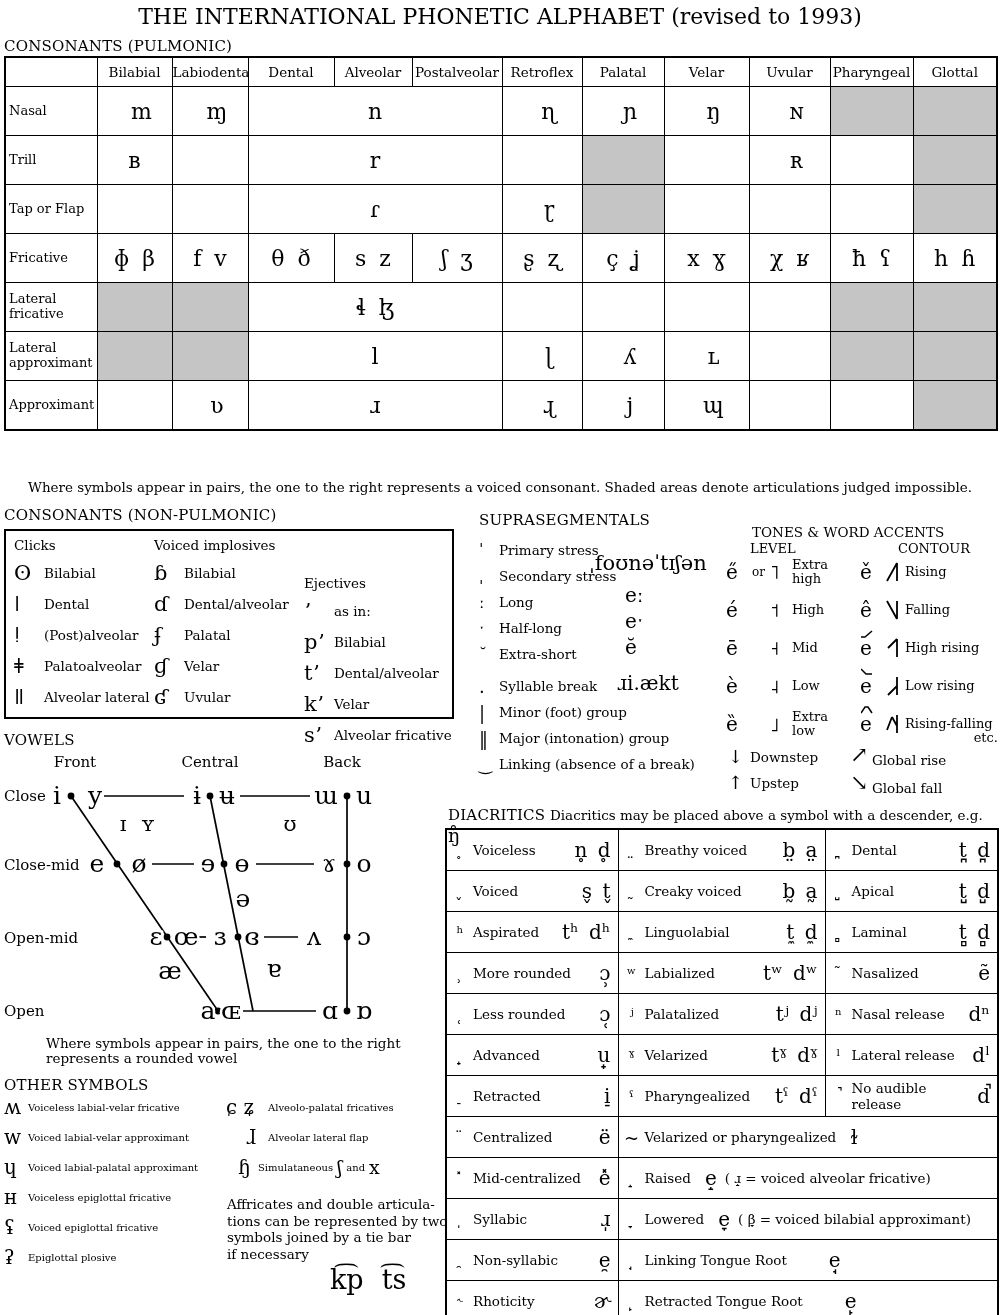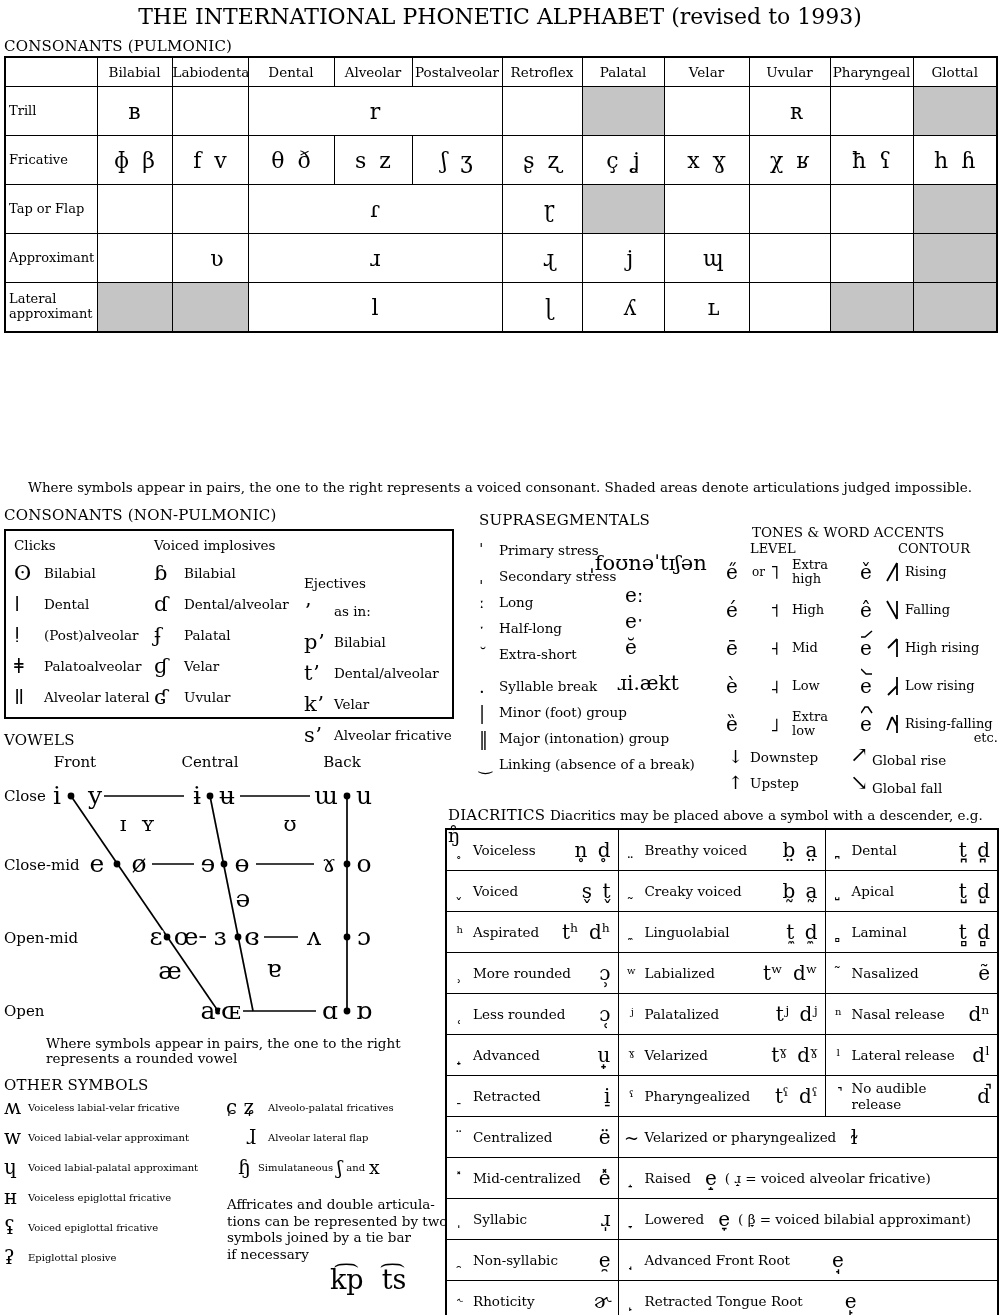--- a/index.html
+++ b/index.html
@@ -125,79 +125,103 @@
     <th>Alveolar</th>
     <th>Postalveolar</th>
     <th>Retroflex</th>
     <th>Palatal</th>
     <th>Velar</th>
     <th>Uvular</th>
     <th>Pharyngeal</th>
     <th>Glottal</th>
   </tr>
   <tr>
+    <td class="lbl">Nasal</td>
+    <td class="v">m</td>
+    <td class="v">ɱ</td>
+    <td colspan="3">n</td>
+    <td class="v">ɳ</td>
+    <td class="v">ɲ</td>
+    <td class="v">ŋ</td>
+    <td class="v">ɴ</td>
+    <td class="sh"></td>
+    <td class="sh"></td>
+  </tr>
+  <tr>
     <td class="lbl">Trill</td>
     <td>ʙ</td>
     <td></td>
     <td colspan="3">r</td>
     <td></td>
     <td class="sh"></td>
     <td></td>
     <td class="v">ʀ</td>
+    <td></td>
+    <td class="sh"></td>
+  </tr>
+  <tr>
+    <td class="lbl">Tap or Flap</td>
+    <td></td>
+    <td></td>
+    <td colspan="3">ɾ</td>
+    <td class="v">ɽ</td>
+    <td class="sh"></td>
+    <td></td>
+    <td></td>
     <td></td>
     <td class="sh"></td>
   </tr>
   <tr>
     <td class="lbl">Fricative</td>
     <td>ɸ β</td>
     <td>f v</td>
     <td>θ ð</td>
     <td>s z</td>
     <td>ʃ ʒ</td>
     <td>ʂ ʐ</td>
     <td>ç ʝ</td>
     <td>x ɣ</td>
     <td>χ ʁ</td>
     <td>ħ ʕ</td>
     <td>h ɦ</td>
   </tr>
   <tr>
-    <td class="lbl">Tap or Flap</td>
-    <td></td>
-    <td></td>
-    <td colspan="3">ɾ</td>
-    <td class="v">ɽ</td>
-    <td class="sh"></td>
-    <td></td>
-    <td></td>
-    <td></td>
+    <td class="lbl">Lateral fricative</td>
+    <td class="sh"></td>
+    <td class="sh"></td>
+    <td colspan="3">ɬ ɮ</td>
+    <td></td>
+    <td></td>
+    <td></td>
+    <td></td>
+    <td class="sh"></td>
+    <td class="sh"></td>
+  </tr>
+  <tr>
+    <td class="lbl">Lateral approximant</td>
+    <td class="sh"></td>
+    <td class="sh"></td>
+    <td colspan="3">l</td>
+    <td class="v">ɭ</td>
+    <td class="v">ʎ</td>
+    <td class="v">ʟ</td>
+    <td></td>
+    <td class="sh"></td>
     <td class="sh"></td>
   </tr>
   <tr>
     <td class="lbl">Approximant</td>
     <td></td>
     <td class="v">ʋ</td>
     <td colspan="3">ɹ</td>
     <td class="v">ɻ</td>
     <td class="v">j</td>
     <td class="v">ɰ</td>
     <td></td>
     <td></td>
-    <td class="sh"></td>
-  </tr>
-  <tr>
-    <td class="lbl">Lateral approximant</td>
-    <td class="sh"></td>
-    <td class="sh"></td>
-    <td colspan="3">l</td>
-    <td class="v">ɭ</td>
-    <td class="v">ʎ</td>
-    <td class="v">ʟ</td>
-    <td></td>
-    <td class="sh"></td>
     <td class="sh"></td>
   </tr>
 </tbody>
   </table>
 
 <div id="footnote" class="abs">Where symbols appear in pairs, the one to the right represents a voiced consonant. Shaded areas denote articulations judged impossible.</div>
 
 <div id="h-nonpul" class="abs sec-h">CONSONANTS (NON-PULMONIC)</div>
 <div id="np-box" class="abs">
   <div class="np-col" style="left:8px;">
@@ -767,21 +791,21 @@
     <td>
           <div class="dcell">
             <span class="dm">&nbsp;̯</span>
             <span class="dl">Non-syllabic</span>
             <span class="dx">e̯</span>
           </div>
         </td>
     <td colspan="2">
           <div class="dcell merged gap-l">
             <span class="dm">&nbsp;̘</span>
-            <span class="dl">Advanced Front Root</span>
+            <span class="dl">Linking Tongue Root</span>
             <span class="dx">e̘</span>
           </div>
         </td>
   </tr>
   <tr>
     <td>
           <div class="dcell">
             <span class="dm" style="font-size:14px;">˞</span>
             <span class="dl">Rhoticity</span>
             <span class="dx">ɚ</span>

